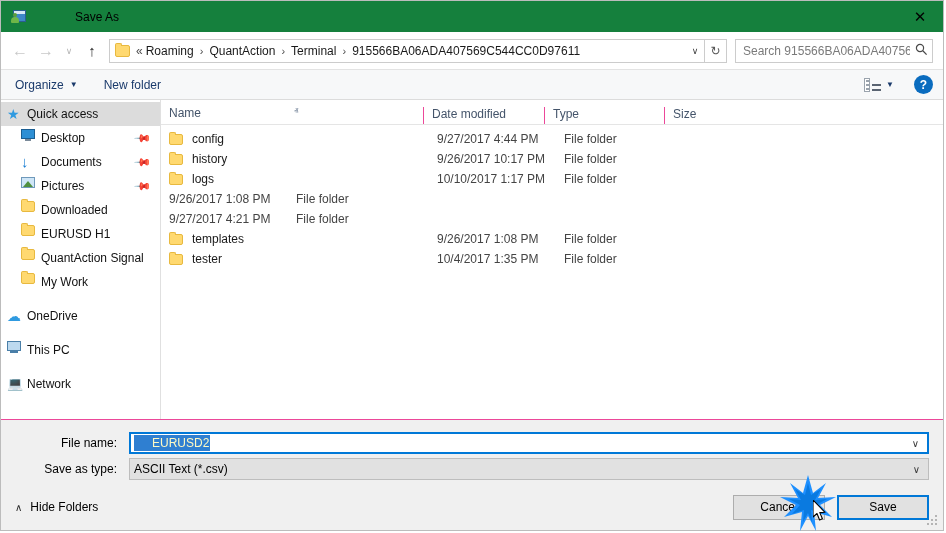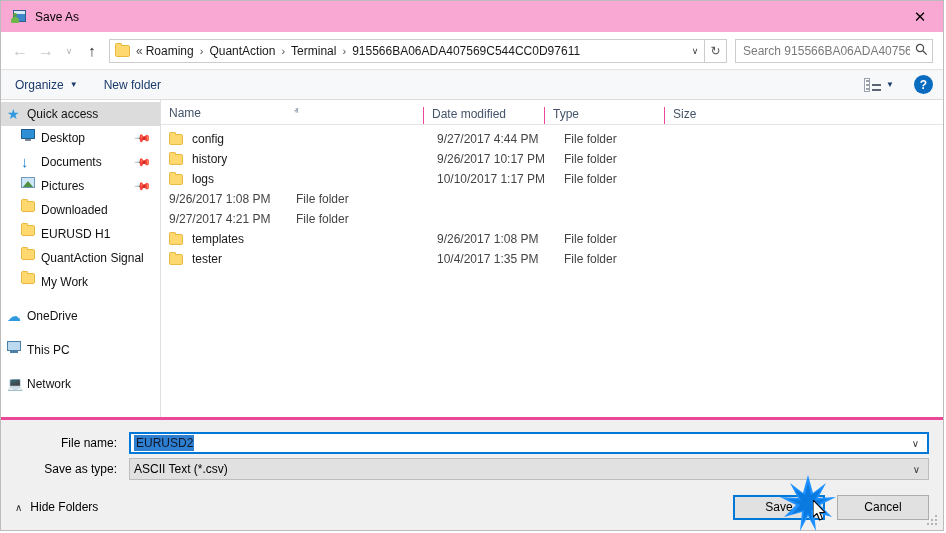--- a/index.html
+++ b/index.html
@@ -22,24 +22,25 @@
     background: #f0f0f0;
     box-sizing: border-box;
     display: flex;
     flex-direction: column;
   }
 
   
   .titlebar {
     height: 31px;
     min-height: 31px;
-    background: #f9a8d4;
-    display: flex;
-    align-items: center;
-    position: relative;
+    background: #15803d;
+    display: flex;
+    align-items: center;
+    position: relative;
+    gap: 40px;
   }
   .title-icon {
     width: 16px; height: 16px;
     margin-left: 10px; margin-right: 8px;
     position: relative;
     flex: none;
   }
   .title-icon .win {
     position: absolute; left: 2px; top: 1px;
     width: 13px; height: 12px;
@@ -449,21 +450,21 @@
     border-radius: 2px 2px 0 0;
     box-sizing: border-box;
   }
   .cell-date { width: 121px; padding-left: 8px; box-sizing: border-box; color: #444; white-space: nowrap; }
   .cell-type { width: 120px; padding-left: 8px; box-sizing: border-box; color: #444; white-space: nowrap; }
   .cell-size { width: 80px; padding-left: 8px; box-sizing: border-box; color: #444; }
 
   
   .formarea {
     background: #f0f0f0;
-    border-top: 3px solid #ec4899;
+    border-top: 1px solid #ec4899;
     padding: 12px 14px 0 14px;
     box-sizing: border-box;
     min-height: 0;
   }
   .frow {
     display: flex;
     align-items: center;
     height: 22px;
     margin-bottom: 4px;
   }
@@ -492,22 +493,22 @@
     background: #e1e1e1;
     border: 1px solid #bdbdbd;
   }
   .combo .val {
     font-size: 12px;
     color: #000;
     padding-left: 4px;
   }
   .combo .val.sel {
     background: #2f7fd1;
-    color: #0f172a;
-    padding: 1px 1px 1px 2px;
+    color: #fef9c3;
+    padding: 1px 1px 1px 18px;
     margin-left: 3px;
   }
   .combo .chev {
     position: absolute;
     right: 8px;
     font-size: 10px;
     color: #3a3a3a;
   }
 
   
@@ -793,22 +794,22 @@
       </div>
     </div>
   </div>
 
   <div class="footer">
     <div class="hide-folders">
       <span class="hide-caret">∧</span>
       <span>Hide Folders</span>
     </div>
     <div class="footer-spacer"></div>
+    <div class="btn">Cancel</div>
     <div class="btn primary">Save</div>
-    <div class="btn">Cancel</div>
     <div class="grip">
       <i style="left:8px;top:0"></i>
       <i style="left:4px;top:4px"></i>
         <i style="left:8px;top:4px"></i>
       <i style="left:0px;top:8px"></i>
         <i style="left:4px;top:8px"></i>
         <i style="left:8px;top:8px"></i>
     </div>
   </div>
 </div>

